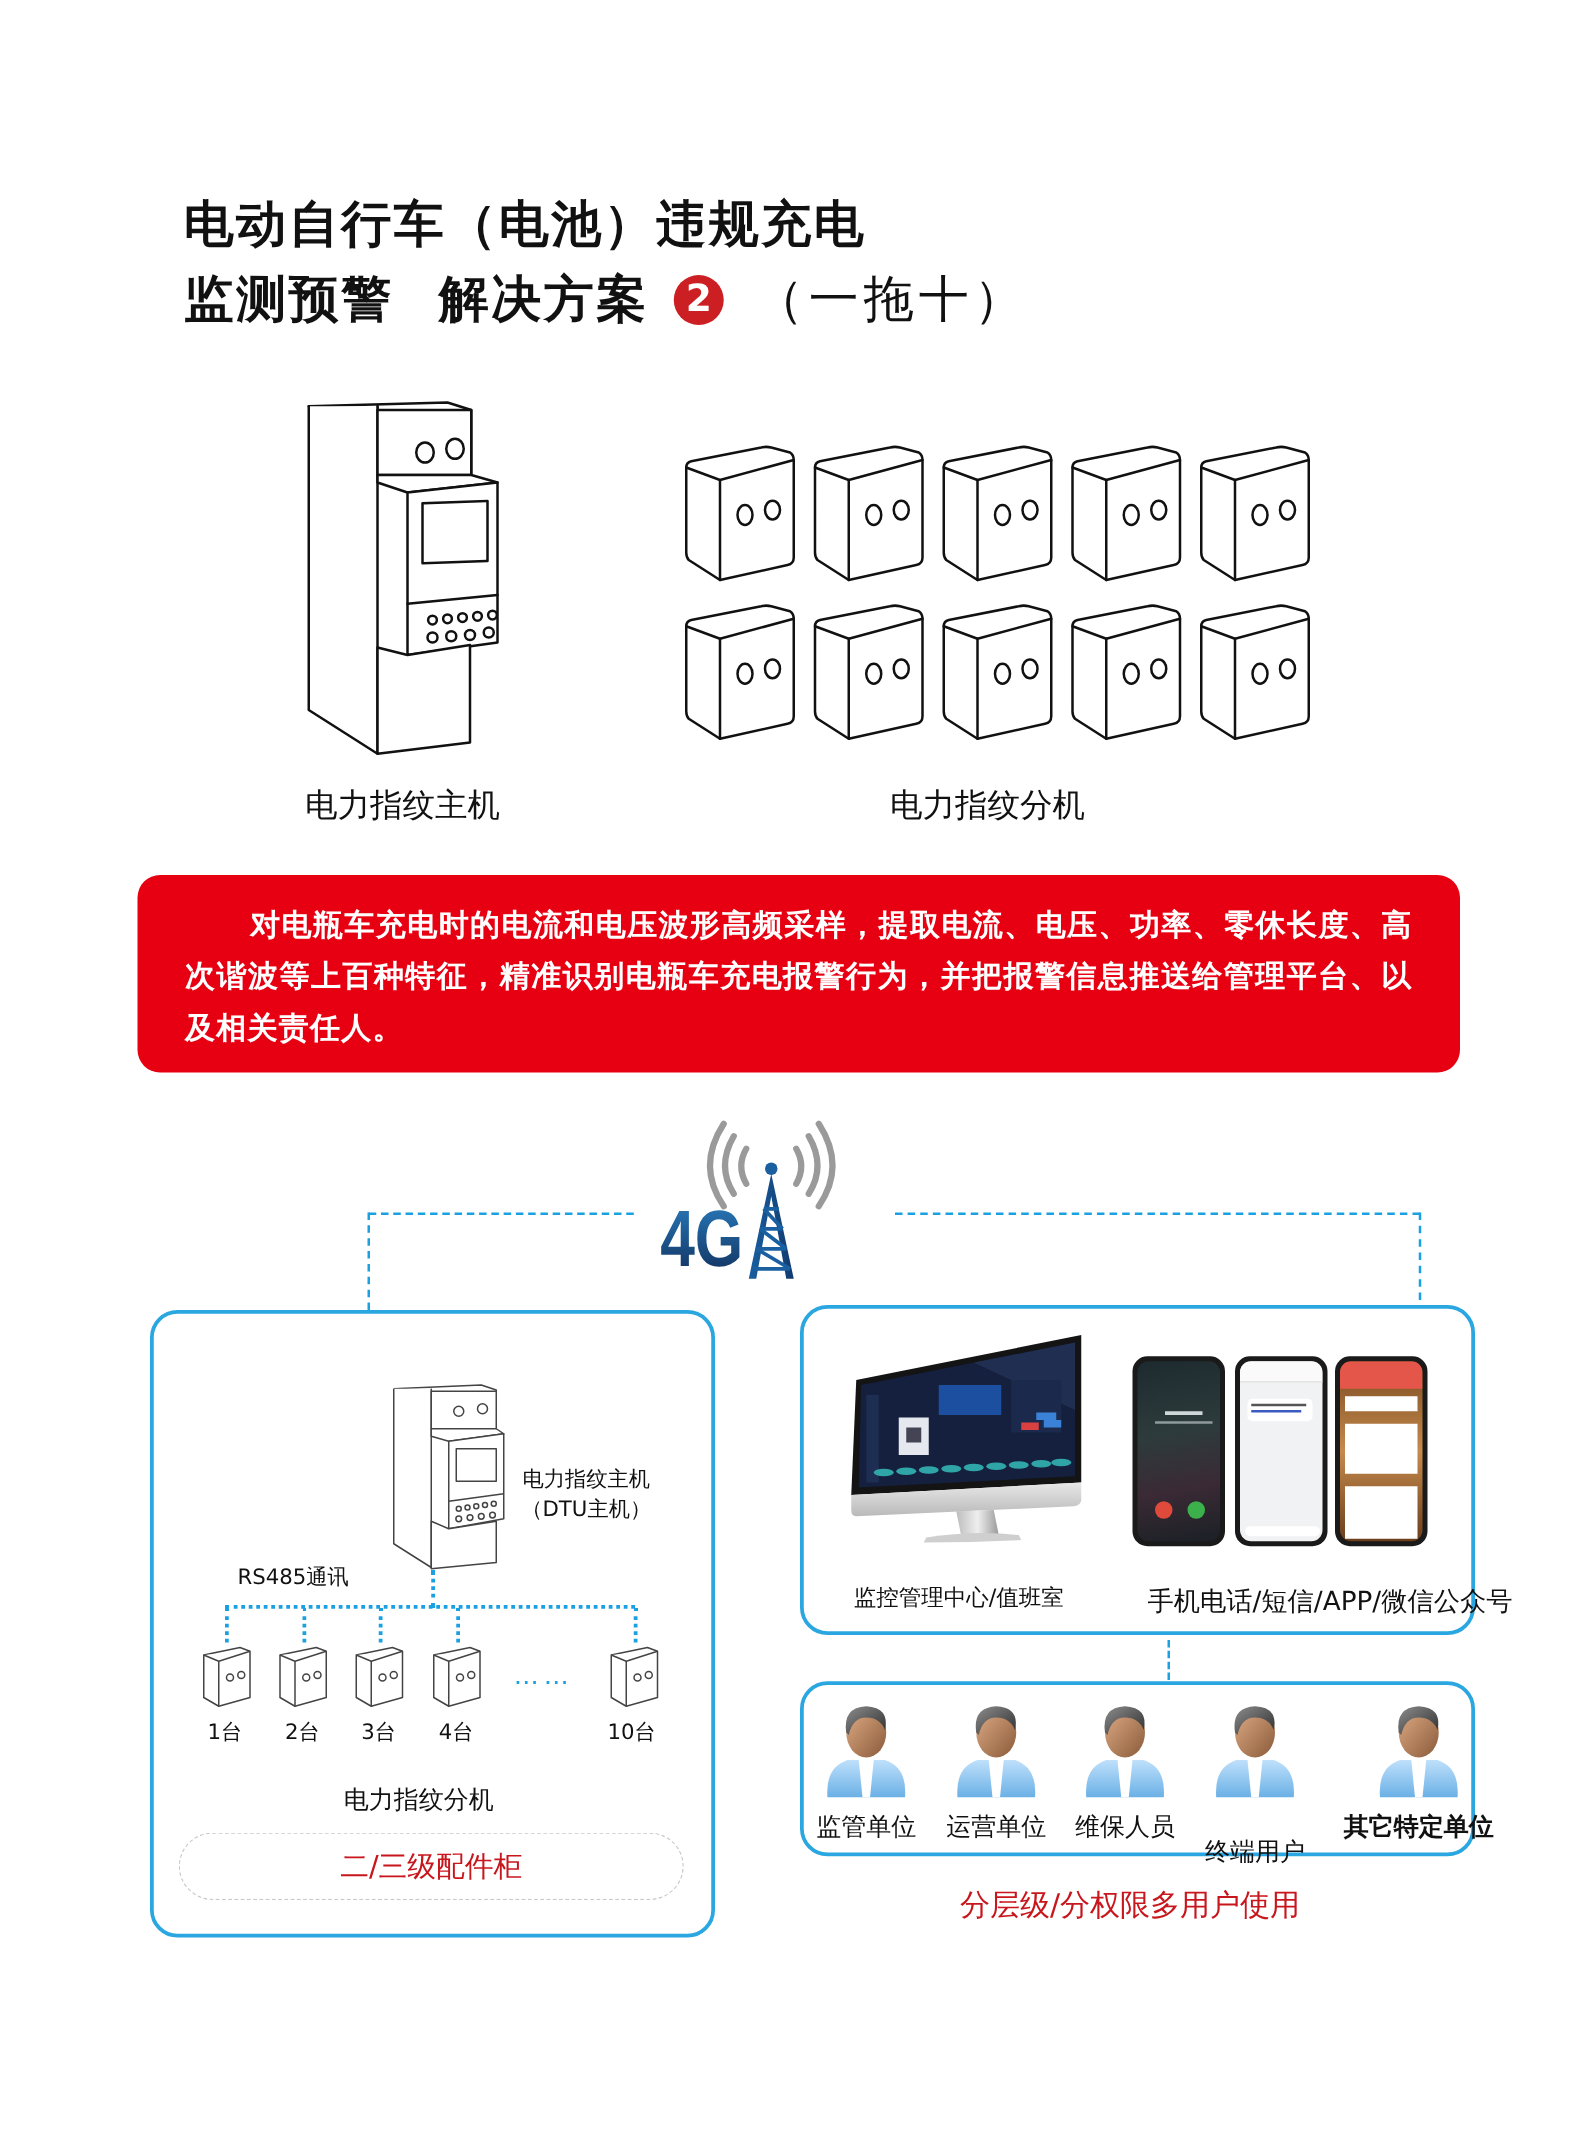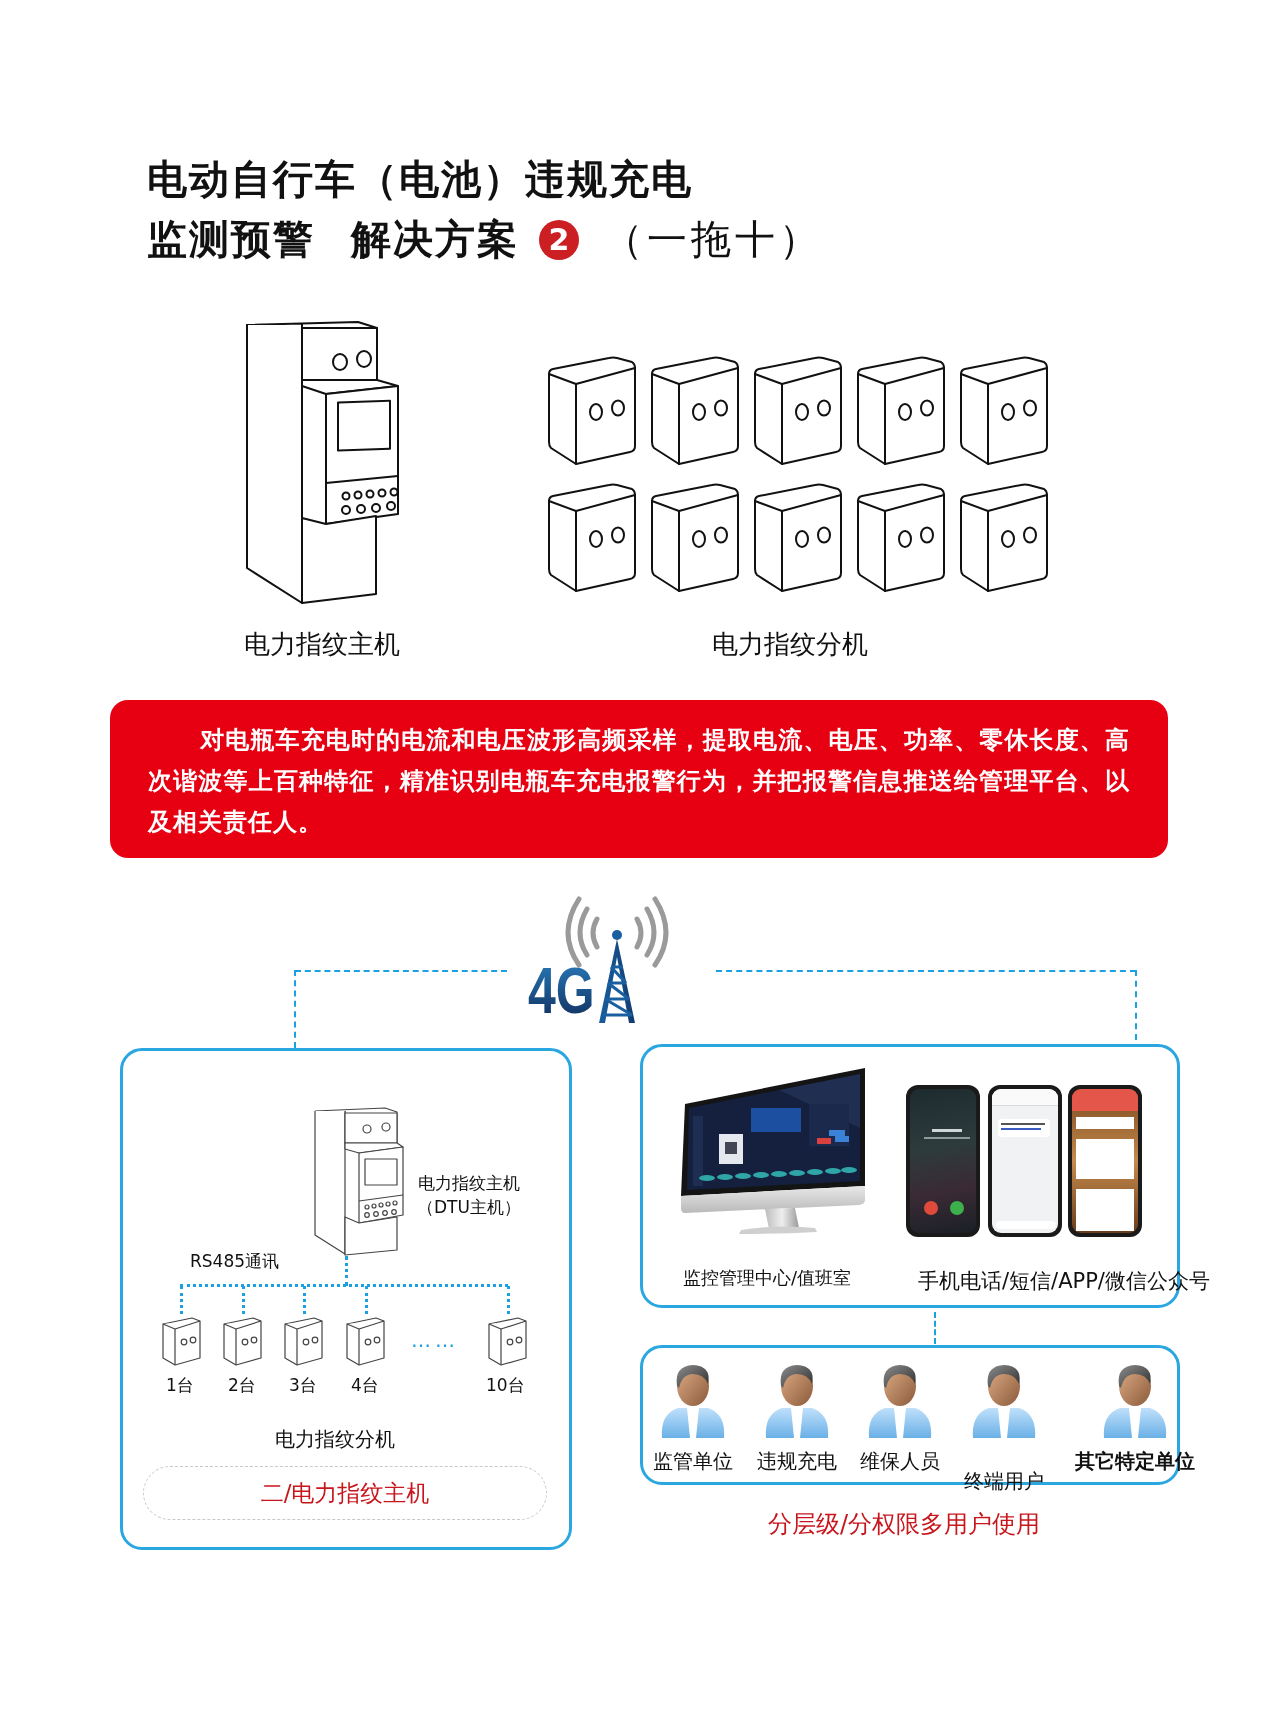--- a/index.html
+++ b/index.html
@@ -213,21 +213,21 @@
 <div class="abs" style="left:411px; top:1328px; color:#1ba1e2; font-size:20px; letter-spacing:4px;">……</div>
 
 <div class="abs small-label" style="left:166px; top:1374px;">1台</div>
 <div class="abs small-label" style="left:228px; top:1374px;">2台</div>
 <div class="abs small-label" style="left:289px; top:1374px;">3台</div>
 <div class="abs small-label" style="left:351px; top:1374px;">4台</div>
 <div class="abs small-label" style="left:486px; top:1374px;">10台</div>
 
 <div class="abs mid-label" style="left:275px; top:1426px; font-size:20px;">电力指纹分机</div>
 <div class="abs cabinet-pill">
-  <span class="red-label">二/电力指纹主机</span>
+  <span class="red-label">二/三级配件柜</span>
 </div>
 
 <div class="abs panel" style="left:640px; top:1044px; width:540px; height:264px;"></div>
 
 <div class="abs" style="left:679px; top:1068px; width:200px; height:175px;">
   <svg width="200" height="175" viewBox="0 0 200 175">
     <defs>
       <linearGradient id="stand" x1="0" y1="0" x2="1" y2="0">
         <stop offset="0" stop-color="#bdbdbd"></stop>
           <stop offset="0.5" stop-color="#eeeeee"></stop>
@@ -329,21 +329,21 @@
 <div class="user-item" style="left:633px;">
   <svg class="person">
       <use href="#person"></use>
     </svg>
   <span class="ul">监管单位</span>
 </div>
 <div class="user-item" style="left:737px;">
   <svg class="person">
       <use href="#person"></use>
     </svg>
-  <span class="ul">违规充电</span>
+  <span class="ul">运营单位</span>
 </div>
 <div class="user-item" style="left:840px;">
   <svg class="person">
       <use href="#person"></use>
     </svg>
   <span class="ul">维保人员</span>
 </div>
 <div class="user-item" style="left:944px;gap:20px;">
   <svg class="person">
       <use href="#person"></use>

